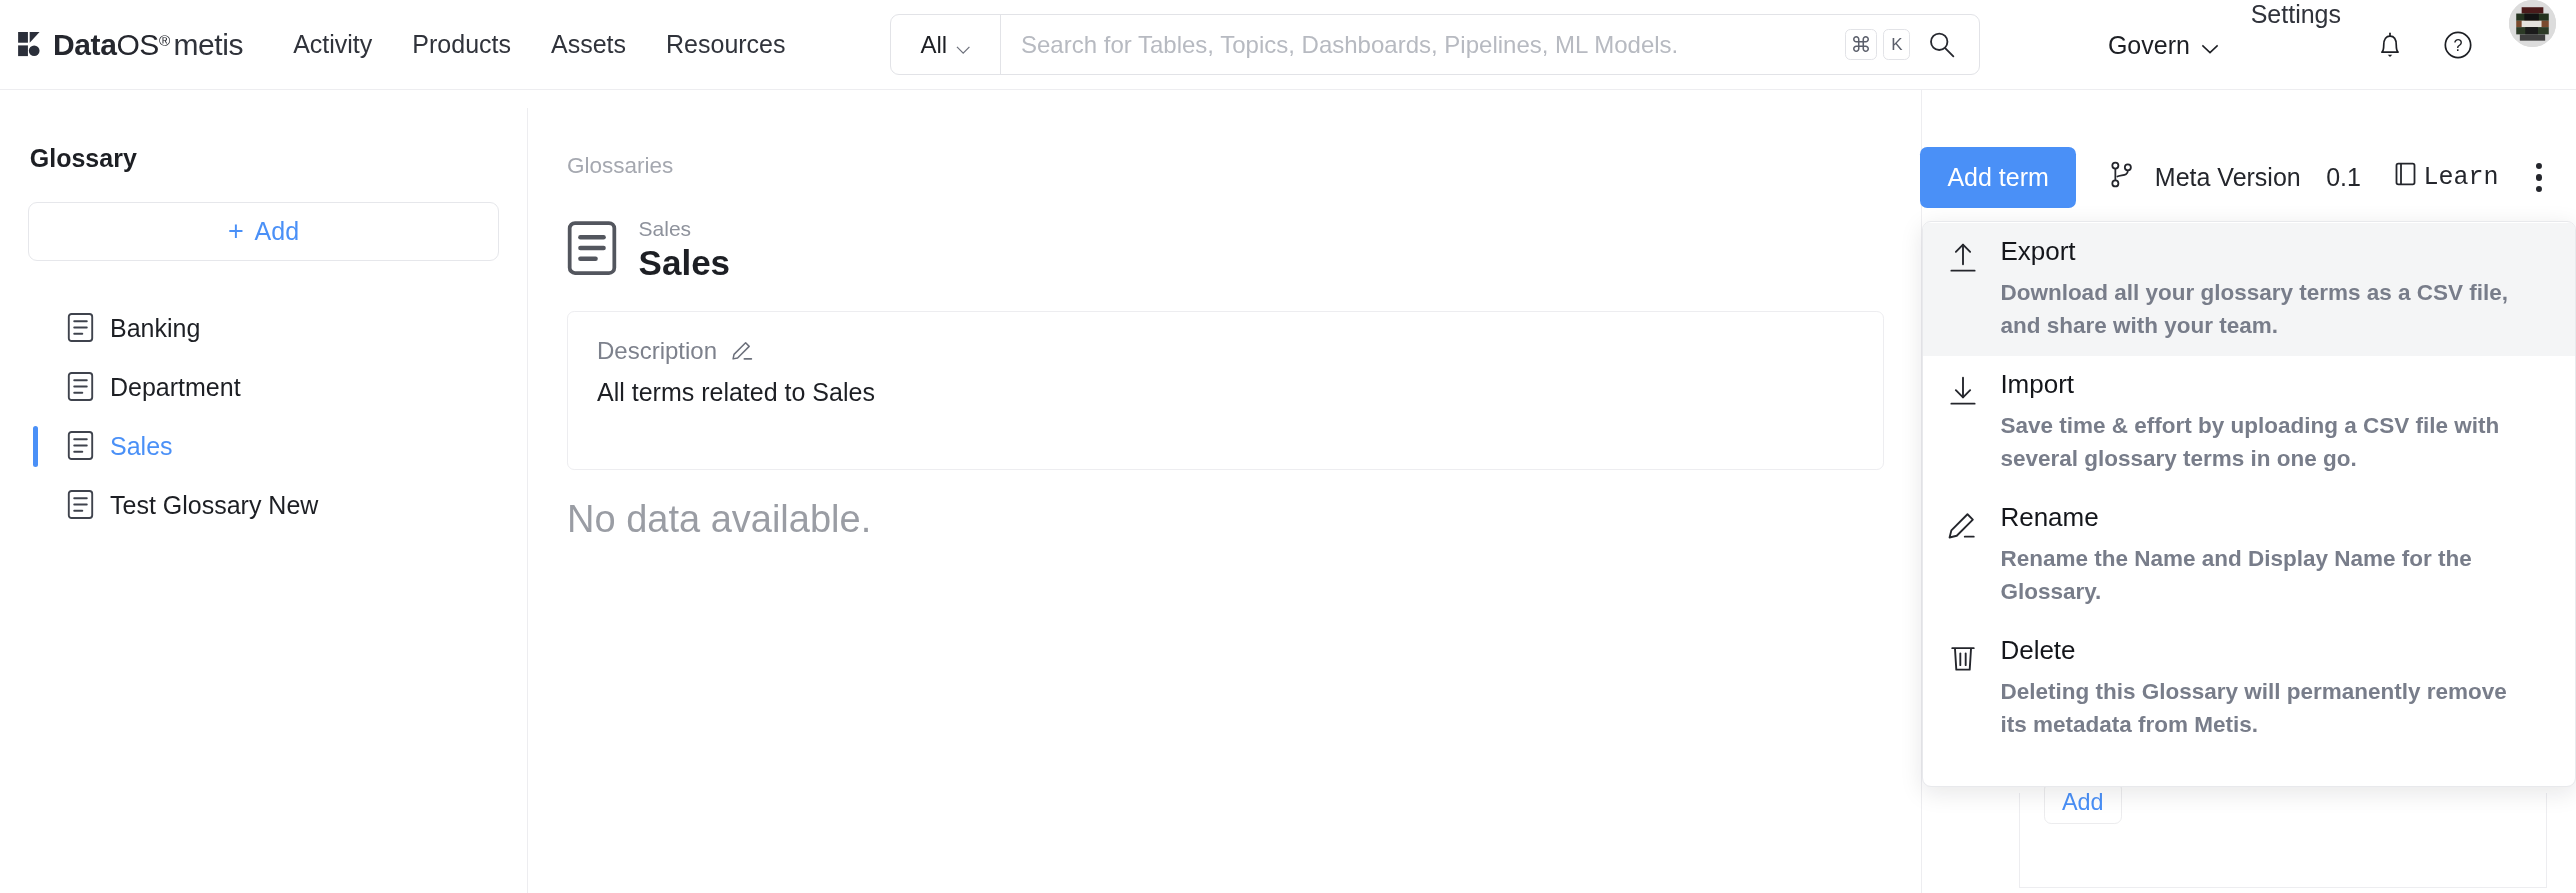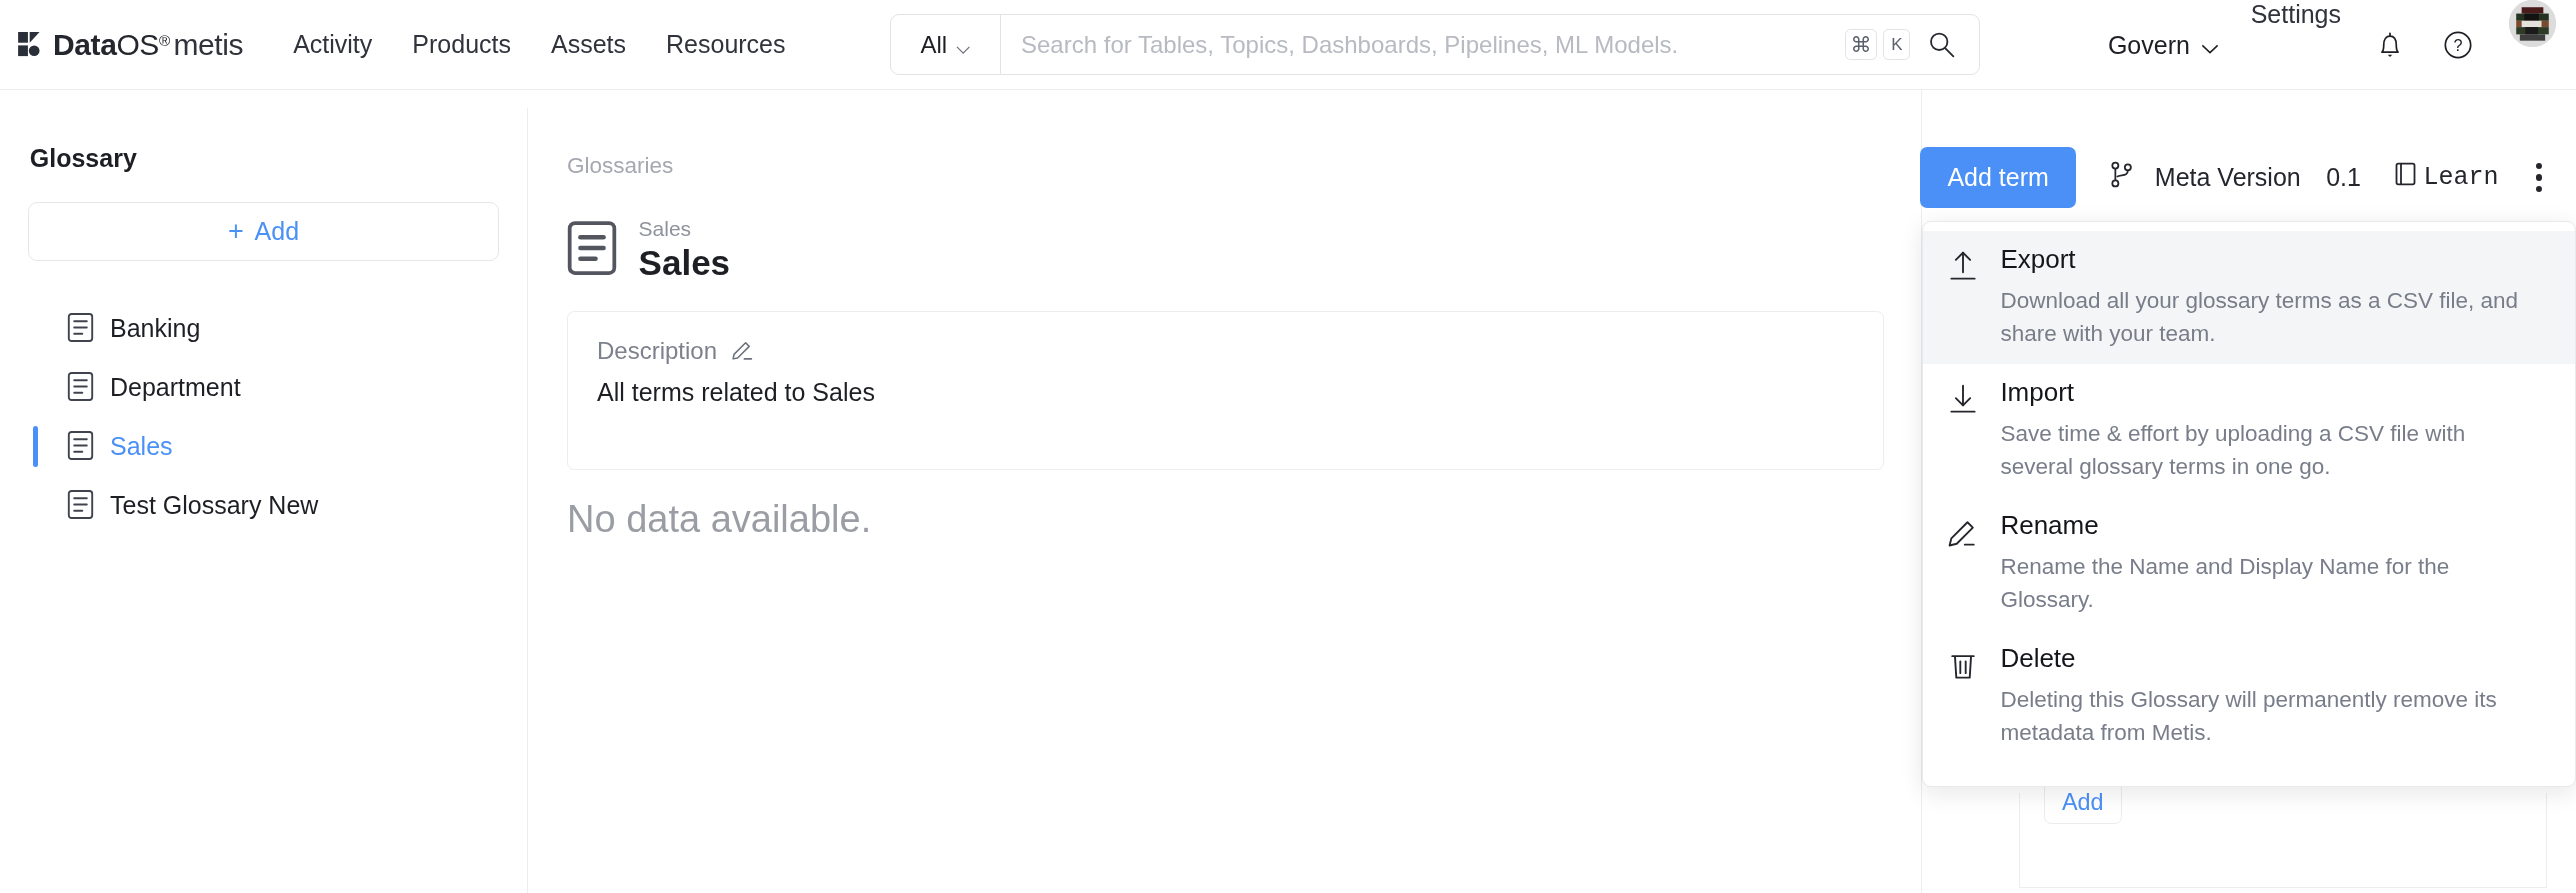--- a/index.html
+++ b/index.html
@@ -179,32 +179,33 @@
     margin-left: 25px; width: 31px; height: 45px; cursor:pointer;
     display:flex; flex-direction:column; align-items:center; justify-content:center; gap:5.4px;
   }
   .kebab span { width: 6.3px; height: 6.3px; border-radius:50%; background:#24262c; display:block; }
 
   
   .menu {
     position: absolute; top: 221px; left: 1922px; width: 654px; height: 566px;
     background:#fff; border:0.9px solid #e8e9ec; border-radius: 9px;
     box-shadow: 0 5.4px 23.4px rgba(20,22,30,.10);
-    z-index: 40; padding: 9px 0; overflow: hidden;
+    z-index: 40; padding: 1px 0; overflow: hidden;
   }
   .menu-item {
     display:flex; gap: 0; padding: 12.6px 23.4px 14.4px 23.4px; cursor:pointer;
   }
   .menu-item.hover { background:#f4f5f6; }
   .mi-icon { width: 54px; flex: 0 0 54px; padding-top: 5.4px; }
   .mi-body { flex: 1 1 auto; }
   .mi-title { font-size: 26px; color:#14161b; font-weight: 400; }
   .mi-desc {
     margin-top: 9px; font-size: 22.5px; color:#787d8a; line-height: 1.47;
     max-width: 522px;
+    font-weight: bold;
   }
 </style>
 </head>
 <body>
 
 <div class="app">
 
   <div class="topnav">
 
     <div class="brand">

